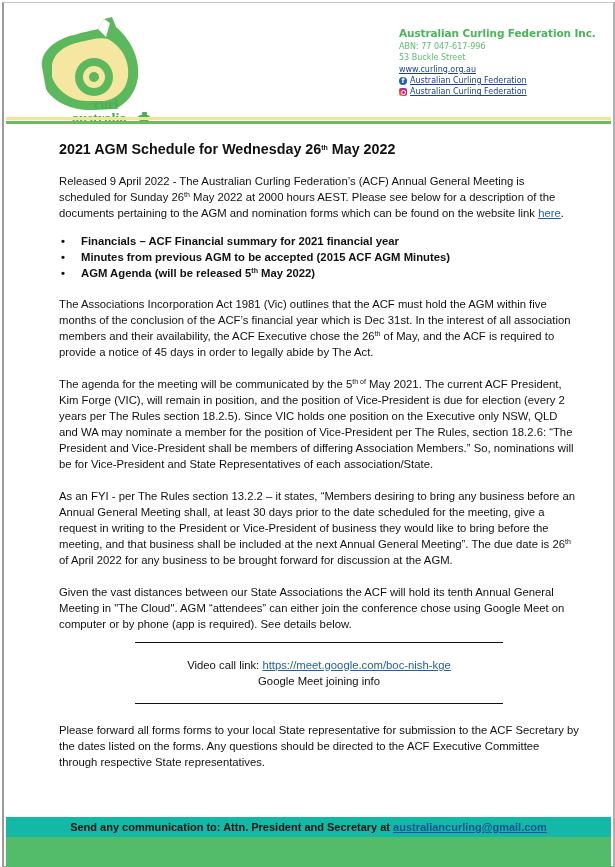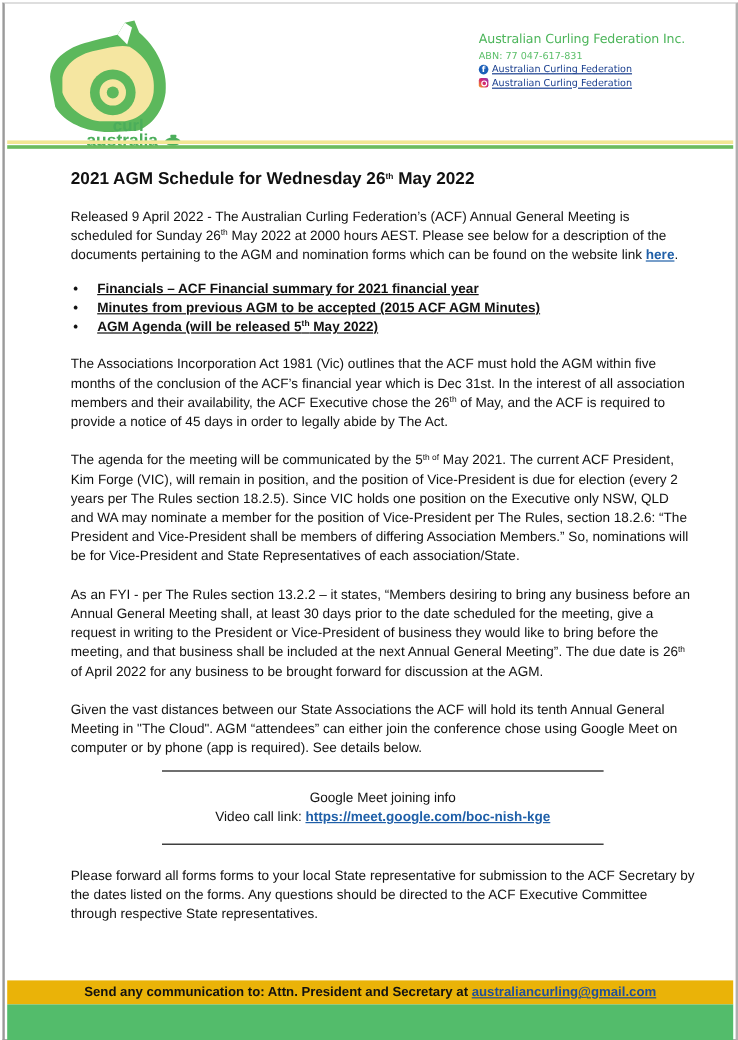--- a/index.html
+++ b/index.html
@@ -4,58 +4,58 @@
 <style>
   html, body { margin: 0; padding: 0; background: #ffffff; }
   body { width: 615px; height: 867px; position: relative; overflow: hidden;
          font-family: "Liberation Sans", sans-serif; color: #111; }
   .page { position: absolute; left: 2px; top: 2px; width: 609px; height: 863px;
           border-left: 2px solid #9a9a9a; border-right: 2px solid #b0b0b0;
           border-top: 1px solid #c8c8c8; border-bottom: 1px solid #9a9a9a; background: #fff; }
 
   
   .logo { position: absolute; left: 30px; top: 12px; width: 115px; height: 106px; }
-  .logo-text { position: absolute; font-family: Liberation Sans, sans-serif; font-weight: bold;
+  .logo-text { position: absolute; font-family: Liberation Serif, serif; font-weight: bold;
                color: #4cae5b; font-size: 14px; line-height: 13px; }
   .logo-curl { left: 60px; top: 83px; }
   .logo-aus { left: 38px; top: 97px; font-size: 14.5px; }
 
   
   .org { position: absolute; left: 395px; top: 24px; font-family: "DejaVu Sans", sans-serif; }
-  .org-name { color: #4cb55a; font-weight: normal; font-size: 10.5px; margin-bottom: 2px; letter-spacing: -0.1px; text-align: center;}
+  .org-name { color: #4cb55a; font-weight: bold; font-size: 10.5px; margin-bottom: 2px; letter-spacing: -0.1px; text-align: center;}
   .org-line { color: #5cbf6a; font-size: 8px; line-height: 11.3px; }
   .org-link { color: #1a3f8f; font-size: 8px; line-height: 11.3px; text-decoration: underline; display: block; }
   .social { display: flex; align-items: center; gap: 3px; }
   .fb-icon { width: 8px; height: 8px; border-radius: 50%; background: #1b5fb8; color: #fff;
              font-size: 7px; line-height: 8px; text-align: center; font-weight: bold; }
   .ig-icon { width: 8px; height: 8px; border-radius: 2px;
              background: linear-gradient(45deg, #f5a623, #d6246e, #8a3ab9); position: relative; }
   .ig-icon::after { content: ""; position: absolute; left: 2px; top: 2px; width: 3px; height: 3px;
                     border: 0.8px solid #fff; border-radius: 50%; }
 
   
   .rule-yellow { position: absolute; left: 2px; top: 114px; width: 605px; height: 3px; background: #f2e694; }
   .rule-green { position: absolute; left: 2px; top: 118px; width: 605px; height: 3px; background: #6cbb5e; }
 
   
   .content { position: absolute; left: 55px; top: 138px; width: 520px;
              font-family: "Liberation Sans", sans-serif; font-size: 11.3px; line-height: 16px; color: #111; }
   .title { font-weight: bold; font-size: 14.3px; margin: 0 0 16px 0; }
   .content p { margin: 0 0 16px 0; }
   sup { font-size: 7px; line-height: 0; vertical-align: 4px; }
-  a.lnk { color: #1f5fa8; text-decoration: underline; font-weight: bold; }
-  ul.bullets { margin: -4px 0 15px 0; padding-left: 22px; list-style: none; font-weight: bold; text-decoration: underline; }
+  a.lnk { color: #1f5fa8; text-decoration: underline; }
+  ul.bullets { margin: -4px 0 15px 0; padding-left: 22px; list-style: none; font-weight: bold; }
   ul.bullets li { position: relative; padding-left: 0; }
   ul.bullets li::before { content: "•"; position: absolute; left: -20px; top: 0; }
   .hr-line { width: 368px; height: 1px; background: #111; margin: 0 auto; }
   .meet { text-align: center; margin: 14px 0 14px 0; }
   .meet div { line-height: 16px; }
 
   
-  .footer-yellow { position: absolute; left: 2px; top: 814px; width: 605px; height: 20px; background: #eab308;
+  .footer-yellow { position: absolute; left: 2px; top: 814px; width: 605px; height: 20px; background: #14b8a6;
                    text-align: center; font-weight: bold; font-size: 11px; line-height: 20px; color: #111; }
   .footer-yellow a { color: #1f4f9a; text-decoration: underline; }
   .footer-green { position: absolute; left: 2px; top: 834px; width: 605px; height: 30px; background: #53bc6b; }
 </style>
 </head>
 <body>
 
 <div class="page">
 
   <div class="logo">
@@ -77,21 +77,23 @@
     <span class="logo-text logo-aus">australia</span>
     <svg style="position:absolute;left:103px;top:97px" width="14" height="10" viewBox="0 0 14 10">
       <rect x="5" y="0" width="5" height="3" rx="1" fill="#4cae5b"></rect>
       <ellipse cx="7" cy="6" rx="6.5" ry="3.5" fill="#4cae5b"></ellipse>
       <rect x="0.5" y="5.5" width="13" height="1" fill="#ffffff"></rect>
     </svg>
   </div>
 
   <div class="org">
     <div class="org-name">Australian Curling Federation Inc.</div>
-    <div class="org-line">ABN: 77 047-617-831</div>
+    <div class="org-line">ABN: 77 047-617-996</div>
+    <div class="org-line">53 Buckle Street</div>
+    <a class="org-link">www.curling.org.au</a>
     <div class="social">
       <span class="fb-icon">f</span>
       <a class="org-link">Australian Curling Federation</a>
     </div>
     <div class="social">
       <span class="ig-icon"></span>
       <a class="org-link">Australian Curling Federation</a>
     </div>
   </div>
 
@@ -112,22 +114,22 @@
     <p><span>The Associations Incorporation Act 1981 (Vic) outlines that the ACF must hold the AGM within five months of the conclusion of the ACF’s financial year which is Dec 31st. In the interest of all association members and their availability, the ACF Executive chose the 26</span><sup>th</sup><span> of May, and the ACF is required to provide a notice of 45 days in order to legally abide by The Act.</span></p>
 
     <p><span>The agenda for the meeting will be communicated by the 5</span><sup>th of</sup><span> May 2021.  The current ACF President, Kim Forge (VIC), will remain in position, and the position of Vice-President is due for election (every 2 years per The Rules section 18.2.5). Since VIC holds one position on the Executive only NSW, QLD and WA may nominate a member for the position of Vice-President per The Rules, section 18.2.6: “The President and Vice-President shall be members of differing Association Members.” So, nominations will be for Vice-President and State Representatives of each association/State.</span></p>
 
     <p><span>As an FYI - per The Rules section 13.2.2 – it states, “Members desiring to bring any business before an Annual General Meeting shall, at least 30 days prior to the date scheduled for the meeting, give a request in writing to the President or Vice-President of business they would like to bring before the meeting, and that business shall be included at the next Annual General Meeting”. The due date is 26</span><sup>th</sup><span> of April 2022 for any business to be brought forward for discussion at the AGM.</span></p>
 
     <p style="margin-bottom:10px">Given the vast distances between our State Associations the ACF will hold its tenth Annual General Meeting in "The Cloud". AGM “attendees” can either join the conference chose using Google Meet on computer or by phone (app is required). See details below.</p>
 
     <div class="hr-line"></div>
     <div class="meet">
+      <div><span>Video call link: </span><a class="lnk">https://meet.google.com/boc-nish-kge</a></div>
       <div>Google Meet joining info</div>
-      <div><span>Video call link: </span><a class="lnk">https://meet.google.com/boc-nish-kge</a></div>
     </div>
     <div class="hr-line" style="margin-bottom:18px"></div>
 
     <p>Please forward all forms forms to your local State representative for submission to the ACF Secretary by the dates listed on the forms. Any questions should be directed to the ACF Executive Committee through respective State representatives.</p>
   </div>
 
   <div class="footer-yellow"><span>Send any communication to: Attn. President and Secretary at </span><a>australiancurling@gmail.com</a></div>
   <div class="footer-green"></div>
 </div>
 

